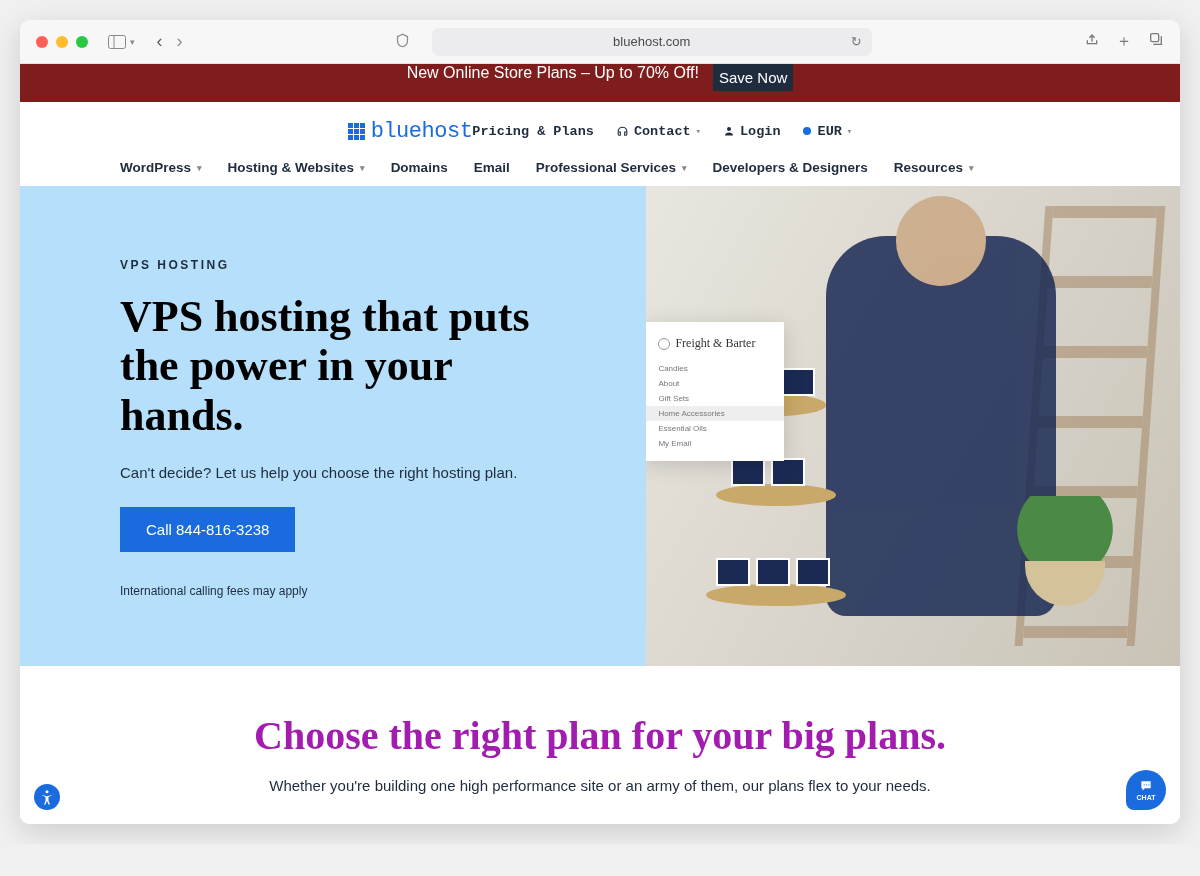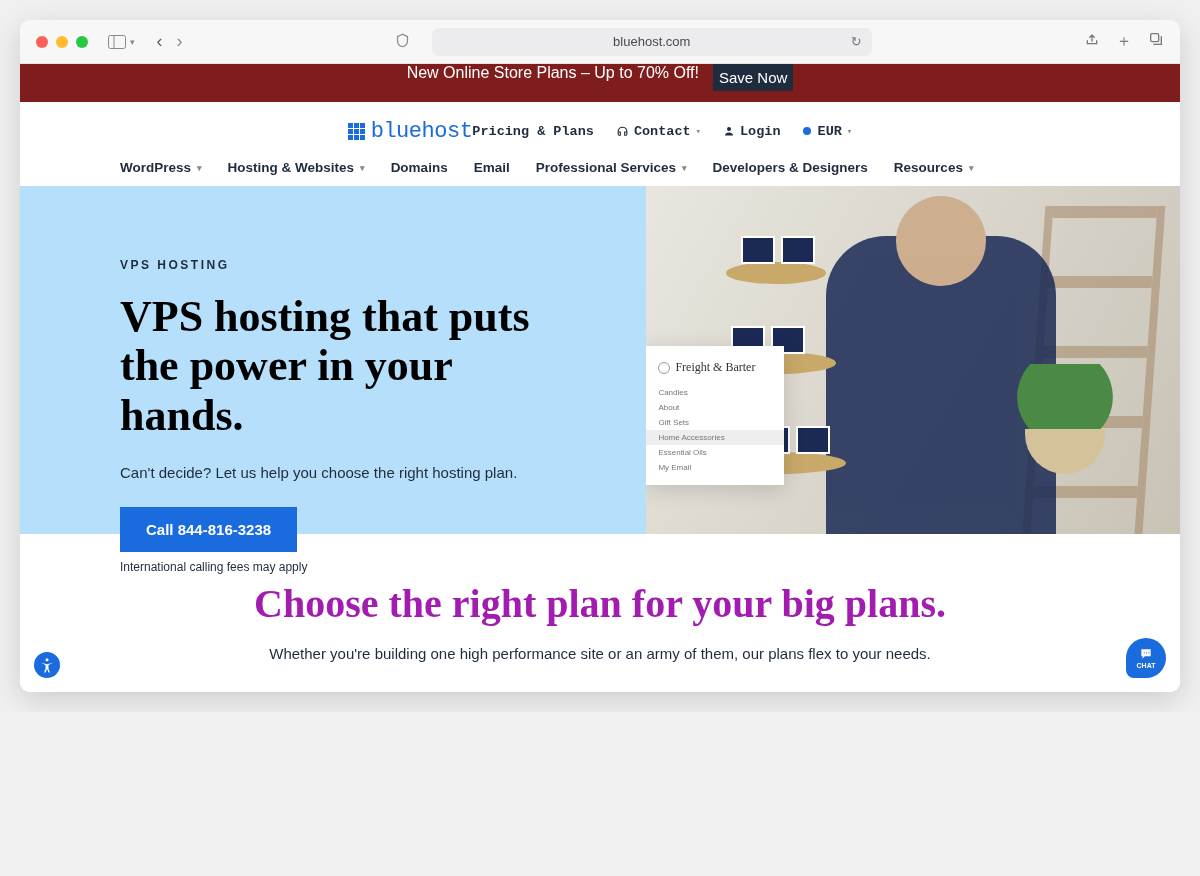--- a/index.html
+++ b/index.html
@@ -93,21 +93,21 @@
     font-size:13.5px;
     color:#1f2c3e;
     font-weight:600;
     border-bottom:1px solid transparent;
   }
   .main-nav .nitem { display:flex; align-items:center; gap:6px; }
   
   .hero {
     display:flex;
     background:#b5dffa;
-    height:348px;
+    height:480px;
     position:relative;
   }
   .hero-left {
     flex: 0 0 54%;
     padding: 72px 40px 40px 100px;
   }
   .eyebrow { font-size:12px; letter-spacing:2.5px; color:#1f2c3e; font-weight:600; margin-bottom:20px; }
   .hero h1 {
     font-family: Georgia, "Times New Roman", serif;
     font-weight:800;
@@ -116,22 +116,23 @@
     color:#000000;
     margin-bottom:24px;
     max-width:460px;
   }
   .hero-sub { font-size:15px; color:#1f2c3e; margin-bottom:26px; }
   .cta-btn {
     display:inline-block;
     background:#196bde;
     color:#fff;
     padding:14px 26px;
-    font-weight:700;
+    font-weight:400;
     font-size:15px;
+    margin-bottom:24px;
   }
   .cta-row { font-size:18px; color:#1f2c3e; font-weight:700; }
   .cta-row .u { text-decoration:underline; }
   .cta-row .or { font-weight:600; }
   .fine { font-size:12px; color:#1f2c3e; margin-top:8px; font-weight:400;}
   .hero-right {
     flex:1;
     background: linear-gradient(120deg,#e8e6df 0%,#dcd8cf 40%,#c9c3b6 100%);
     position:relative;
     overflow:hidden;
@@ -145,21 +146,21 @@
   .person::before { content:""; position:absolute; top:-40px; left:70px; width:90px; height:90px;
     background:#caa885; border-radius:50%;}
   .plant { position:absolute; right:60px; bottom:60px; width:110px; height:110px;
     background:radial-gradient(circle at 50% 30%, #4a8a45 0 50%, transparent 51%); }
   .plant::after{content:"";position:absolute;bottom:0;left:15px;width:80px;height:45px;background:#d4c29a;border-radius:0 0 40px 40px;}
   .stand { position:absolute; left:40px; bottom:20px; width:180px; height:300px; }
   .tier { position:absolute; left:20px; width:140px; height:22px; background:#c9a96a; border-radius:50%; }
   .t1{bottom:40px;} .t2{bottom:140px;width:120px;left:30px;} .t3{bottom:230px;width:100px;left:40px;}
   .box { position:absolute; width:34px; height:28px; background:#1a2a55; border:2px solid #fff;}
   .panel-card {
-    position:absolute; left:-2px; top:160px; width:140px; background:#fff;
+    position:absolute; left:-2px; top:136px; width:140px; background:#fff;
     box-shadow:0 4px 20px rgba(0,0,0,0.15); padding:14px 14px 10px 14px; font-size:9px; color:#555;
   }
   .panel-card .brand { font-family:Georgia,serif; font-size:12px; color:#333; margin-bottom:10px; display:flex; align-items:center; gap:5px;}
   .panel-card .brand .circ{width:12px;height:12px;border:1px solid #999;border-radius:50%;}
   .panel-card div.row { padding:3px 0; font-size:8px; color:#777;}
   .panel-card div.row.hl { background:#eee; margin:0 -14px; padding:3px 14px;}
   
   .plans { background:#fff; padding:46px 60px 30px; text-align:center; }
   .plans h2 { font-family:Georgia,serif; font-size:40px; font-weight:800; color:#a21caf; margin-bottom:18px;}
   .plans p { font-size:15px; color:#1f2c3e; }

